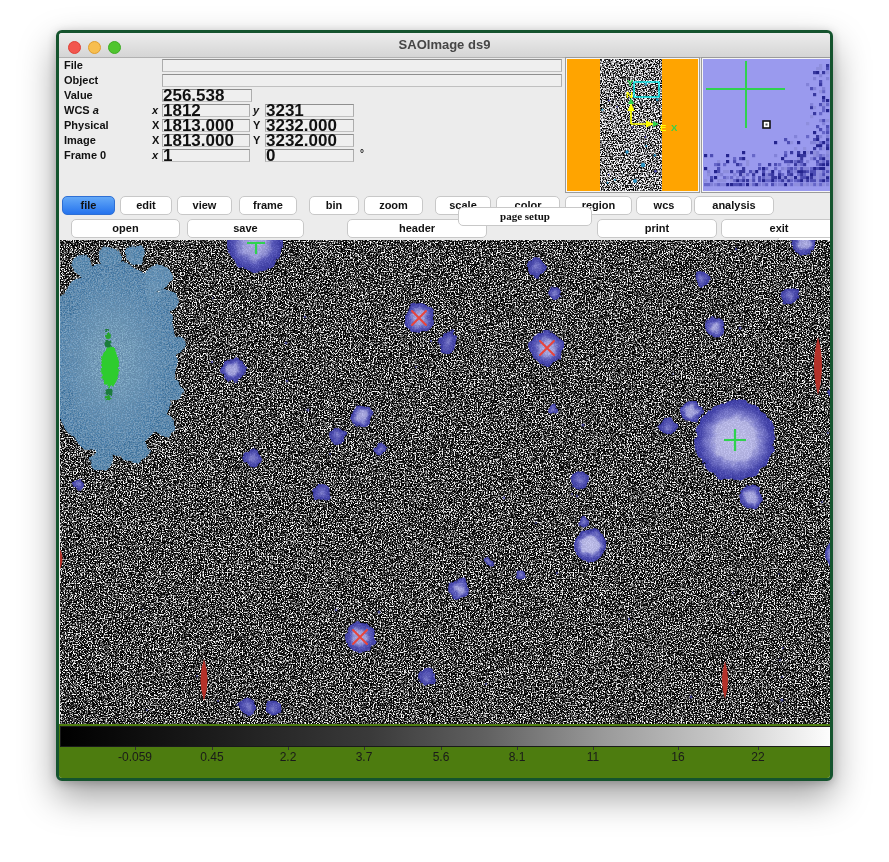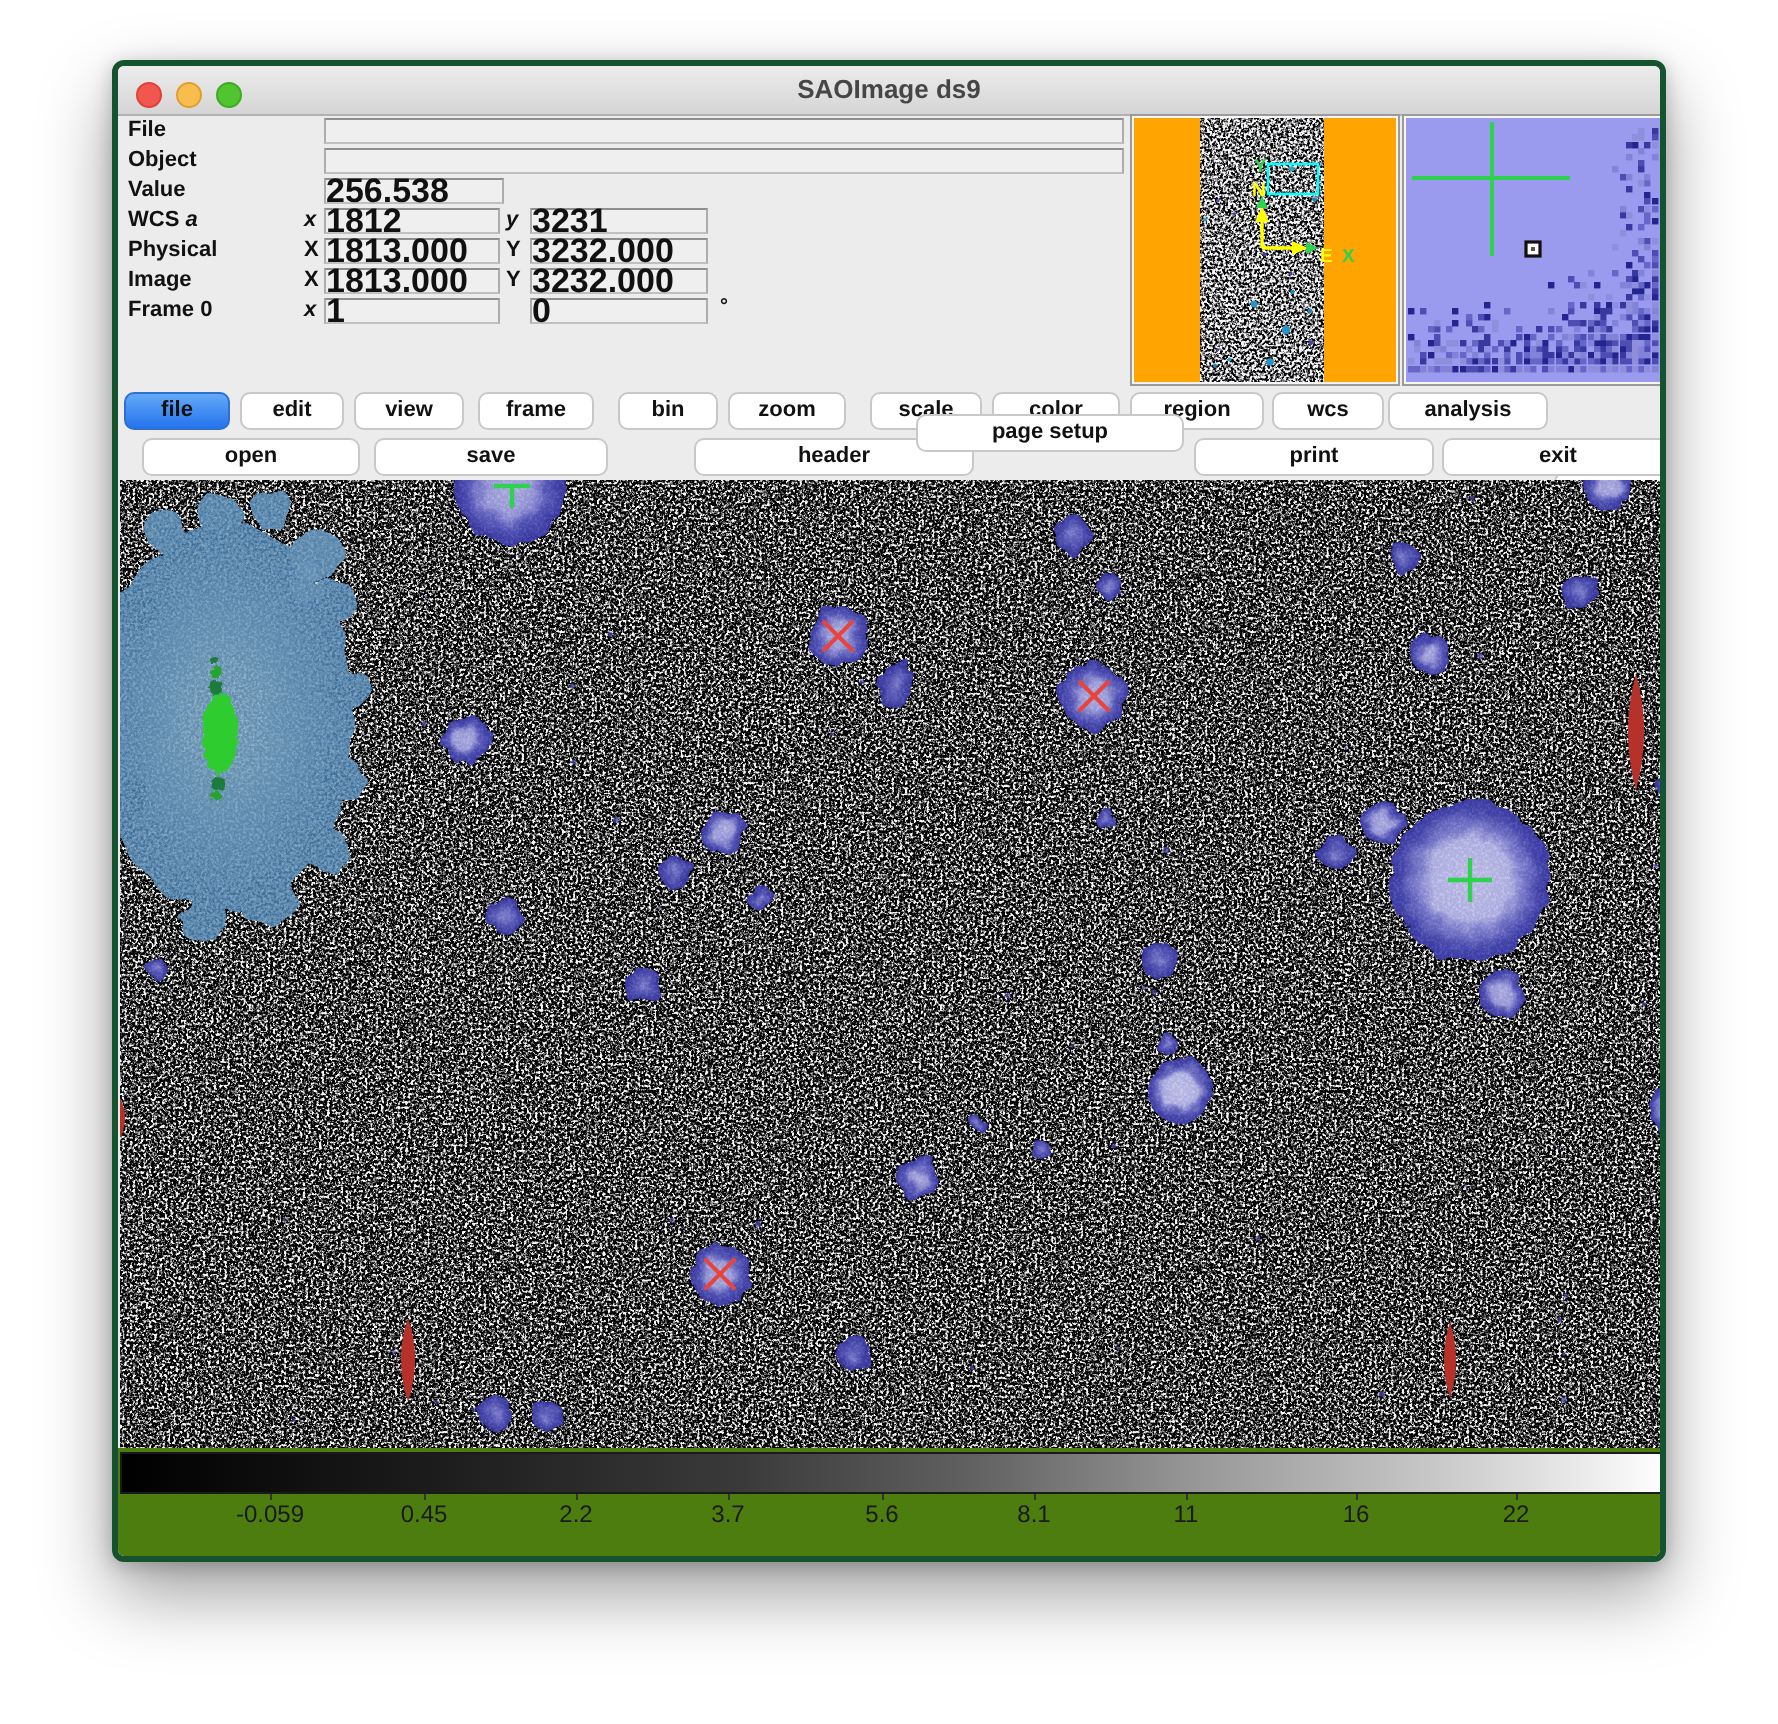--- a/index.html
+++ b/index.html
@@ -471,21 +471,21 @@
     <div class="btn" style="left:305px;top:163px;width:57px;">zoom</div>
     <div class="btn" style="left:376px;top:163px;width:54px;">scale</div>
     <div class="btn" style="left:437px;top:163px;width:62px;">color</div>
     <div class="btn" style="left:506px;top:163px;width:65px;">region</div>
     <div class="btn" style="left:577px;top:163px;width:54px;">wcs</div>
     <div class="btn" style="left:635px;top:163px;width:78px;">analysis</div>
     <div class="btn" style="left:718px;top:163px;width:56px;margin-top:40px;">help</div>
     <div class="btn" style="left:12px;top:186px;width:107px;">open</div>
     <div class="btn" style="left:128px;top:186px;width:115px;">save</div>
     <div class="btn" style="left:248px;top:186px;width:138px;margin-left:40px;">header</div>
-    <div class="btn" style="left:399px;top:174px;width:132px;">page setup</div>
+    <div class="btn" style="left:399px;top:174px;width:132px;font-family:Liberation Serif, serif;">page setup</div>
     <div class="btn" style="left:538px;top:186px;width:118px;">print</div>
     <div class="btn" style="left:662px;top:186px;width:114px;">exit</div>
   <div id="imgarea">
       <svg width="775" height="484" style="display:block">
 <defs>
 <filter id="nz" x="0" y="0" width="100%" height="100%">
 <feTurbulence type="fractalNoise" baseFrequency="0.74" numOctaves="3" seed="7" stitchTiles="stitch"></feTurbulence>
 <feColorMatrix type="matrix" values="0 0 0 0 0.95  0 0 0 0 0.95  0 0 0 0 0.95  3.4 3.4 0 0 -3.22"></feColorMatrix>
 </filter>
 <filter id="dsp" x="-20%" y="-20%" width="140%" height="140%">

